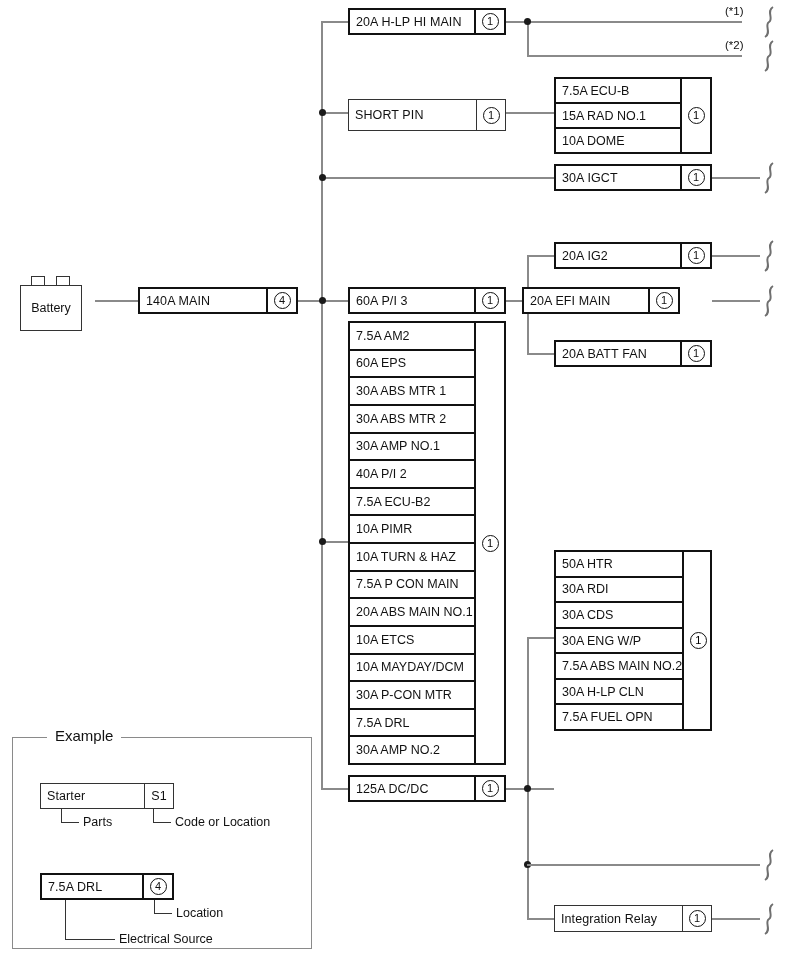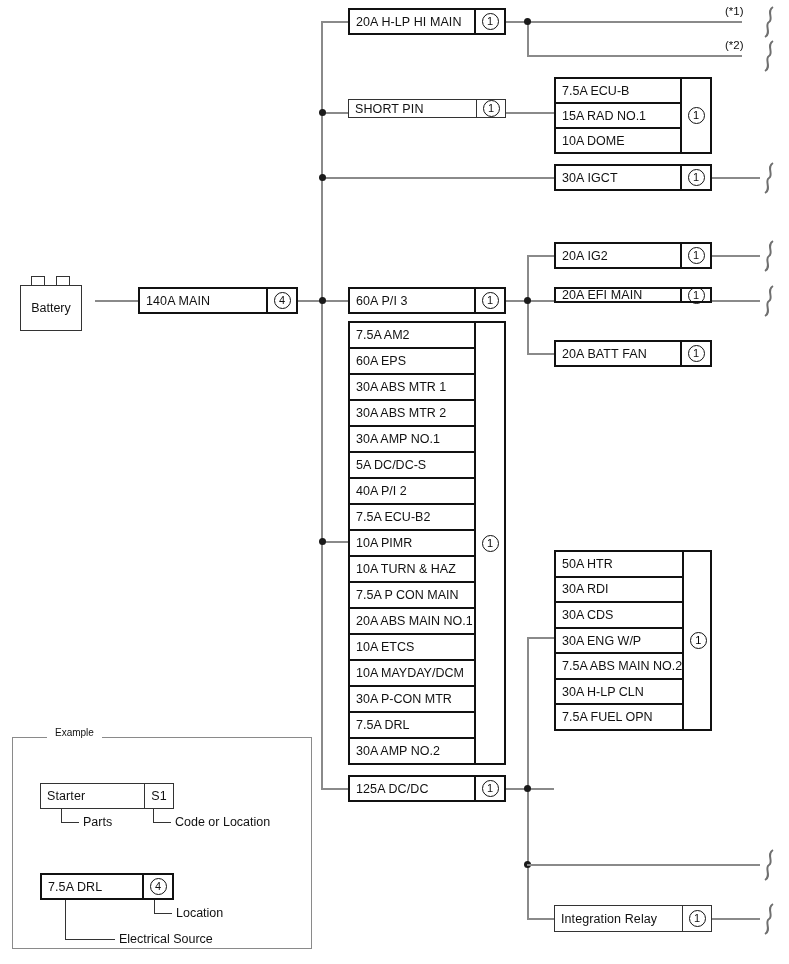--- a/index.html
+++ b/index.html
@@ -136,21 +136,21 @@
     width:300px;height:212px;
     box-sizing:border-box;
     border:1.2px solid #8a8a8a;
     background:#ffffff;
   }
   .legend .title{
     position:absolute;
     left:34px;top:-11px;
     background:#ffffff;
     padding:0 8px;
-    font-size:10px;
+    font-size:15px;
     color:#111111;
   }
   .legend .lbl{
     position:absolute;
     font-size:12.5px;
     color:#111111;
     white-space:nowrap;
   }
   .legend .lead{position:absolute;background:#333333;}
   .legend .lead.h{height:1.2px;}
@@ -211,21 +211,21 @@
     <svg viewBox="0 0 18 34">
         <path d="M13 2 C6 6, 14 14, 9 17 C4 20, 12 28, 5 32" fill="none" stroke="currentColor" stroke-width="2"></path>
       </svg>
   </div>
   <div class="squig" style="left:760px;top:39px;">
     <svg viewBox="0 0 18 34">
         <path d="M13 2 C6 6, 14 14, 9 17 C4 20, 12 28, 5 32" fill="none" stroke="currentColor" stroke-width="2"></path>
       </svg>
   </div>
 
-  <div class="box thin" style="left:348px;top:99px;width:158px;height:19px;">
+  <div class="box thin" style="left:348px;top:99px;width:158px;height:32px;">
     <div class="label">SHORT PIN</div>
     <div class="codecell">
       <span class="circ">1</span>
     </div>
   </div>
 
   <div class="wire h" style="left:506px;top:112px;width:48px;"></div>
 
   <div class="group" style="left:554px;top:77px;width:158px;height:77px;">
     <div class="rows">
@@ -270,21 +270,21 @@
       <span class="circ">1</span>
     </div>
   </div>
   <div class="wire h" style="left:712px;top:255px;width:48px;"></div>
   <div class="squig" style="left:760px;top:239px;">
     <svg viewBox="0 0 18 34">
         <path d="M13 2 C6 6, 14 14, 9 17 C4 20, 12 28, 5 32" fill="none" stroke="currentColor" stroke-width="2"></path>
       </svg>
   </div>
 
-  <div class="box thick" style="left:554px;top:287px;width:158px;height:16px;text-align:center;">
+  <div class="box thick" style="left:522px;top:287px;width:158px;height:27px;text-align:center;">
     <div class="label">20A EFI MAIN</div>
     <div class="codecell">
       <span class="circ">1</span>
     </div>
   </div>
   <div class="wire h" style="left:712px;top:300px;width:48px;"></div>
   <div class="squig" style="left:760px;top:284px;">
     <svg viewBox="0 0 18 34">
         <path d="M13 2 C6 6, 14 14, 9 17 C4 20, 12 28, 5 32" fill="none" stroke="currentColor" stroke-width="2"></path>
       </svg>
@@ -297,21 +297,20 @@
     </div>
   </div>
 
   <div class="group" style="left:348px;top:321px;width:158px;height:444px;">
     <div class="rows">
       <div class="row">7.5A AM2</div>
       <div class="row">60A EPS</div>
       <div class="row">30A ABS MTR 1</div>
       <div class="row">30A ABS MTR 2</div>
       <div class="row">30A AMP NO.1</div>
-      <div class="row">5A DC/DC-S</div>
       <div class="row">40A P/I 2</div>
       <div class="row">7.5A ECU-B2</div>
       <div class="row">10A PIMR</div>
       <div class="row">10A TURN &amp; HAZ</div>
       <div class="row">7.5A P CON MAIN</div>
       <div class="row">20A ABS MAIN NO.1</div>
       <div class="row">10A ETCS</div>
       <div class="row">10A MAYDAY/DCM</div>
       <div class="row">30A P-CON MTR</div>
       <div class="row">7.5A DRL</div>

